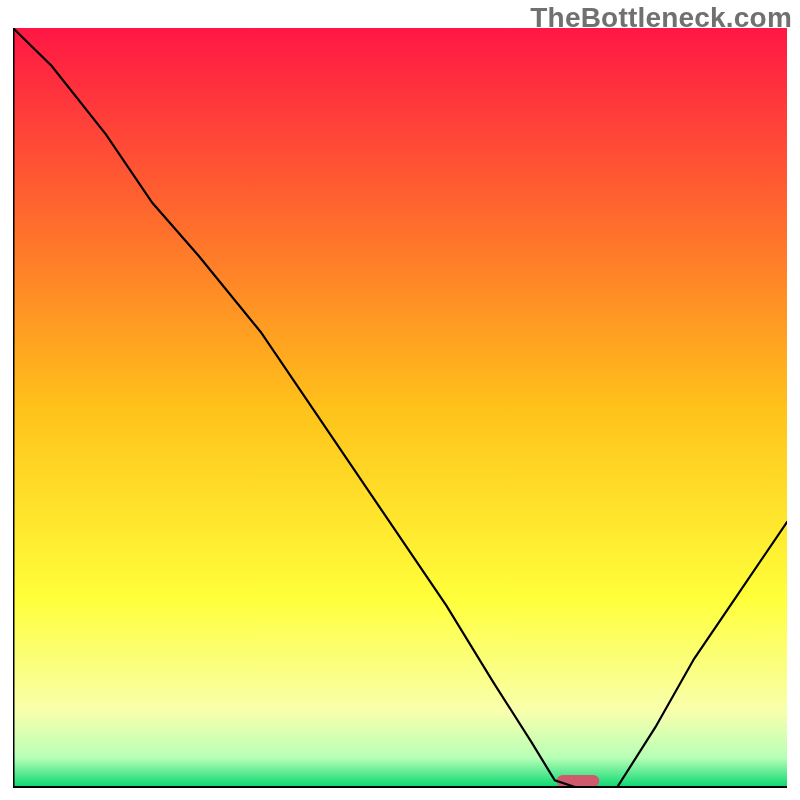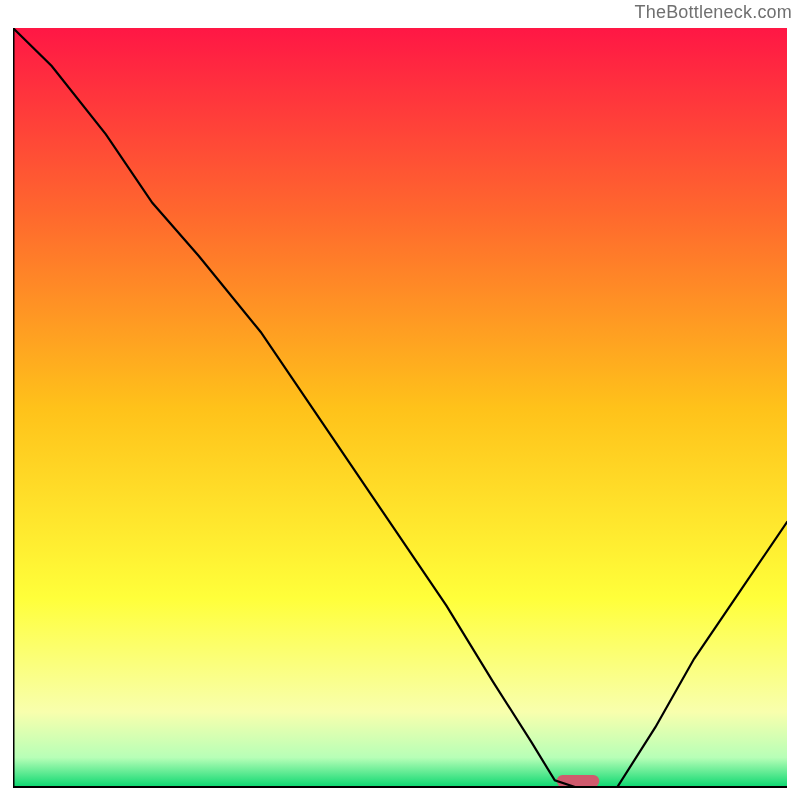--- a/index.html
+++ b/index.html
@@ -14,22 +14,22 @@
   .stage {
     position: relative;
     width: 800px;
     height: 800px;
   }
   .watermark {
     position: absolute;
     top: 2px;
     right: 8px;
     color: #707070;
-    font-size: 18px;
-    font-weight: 400;
+    font-size: 28px;
+    font-weight: 700;
     letter-spacing: 0.2px;
     z-index: 5;
   }
   .plot {
     position: absolute;
     left: 13px;
     top: 28px;
     width: 774px;
     height: 760px;
   }

